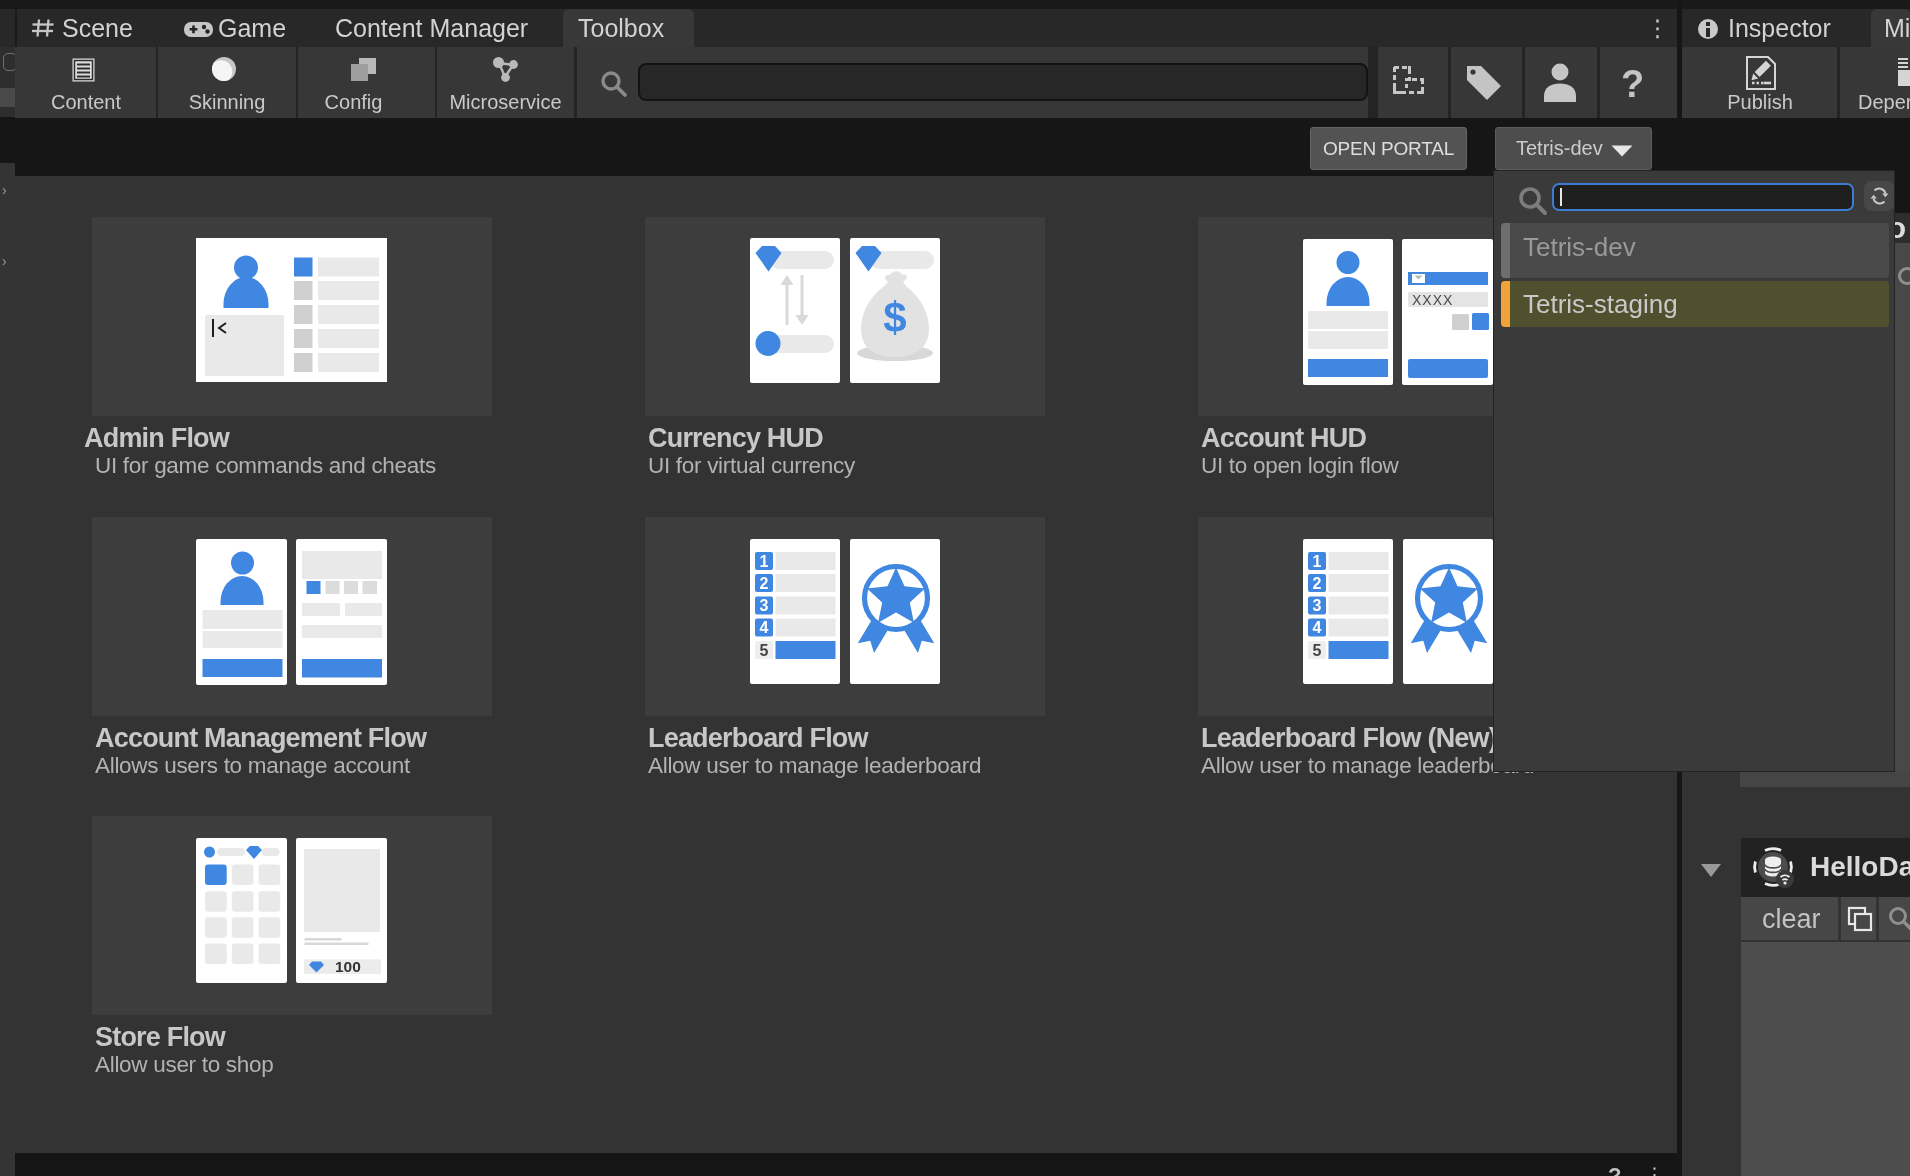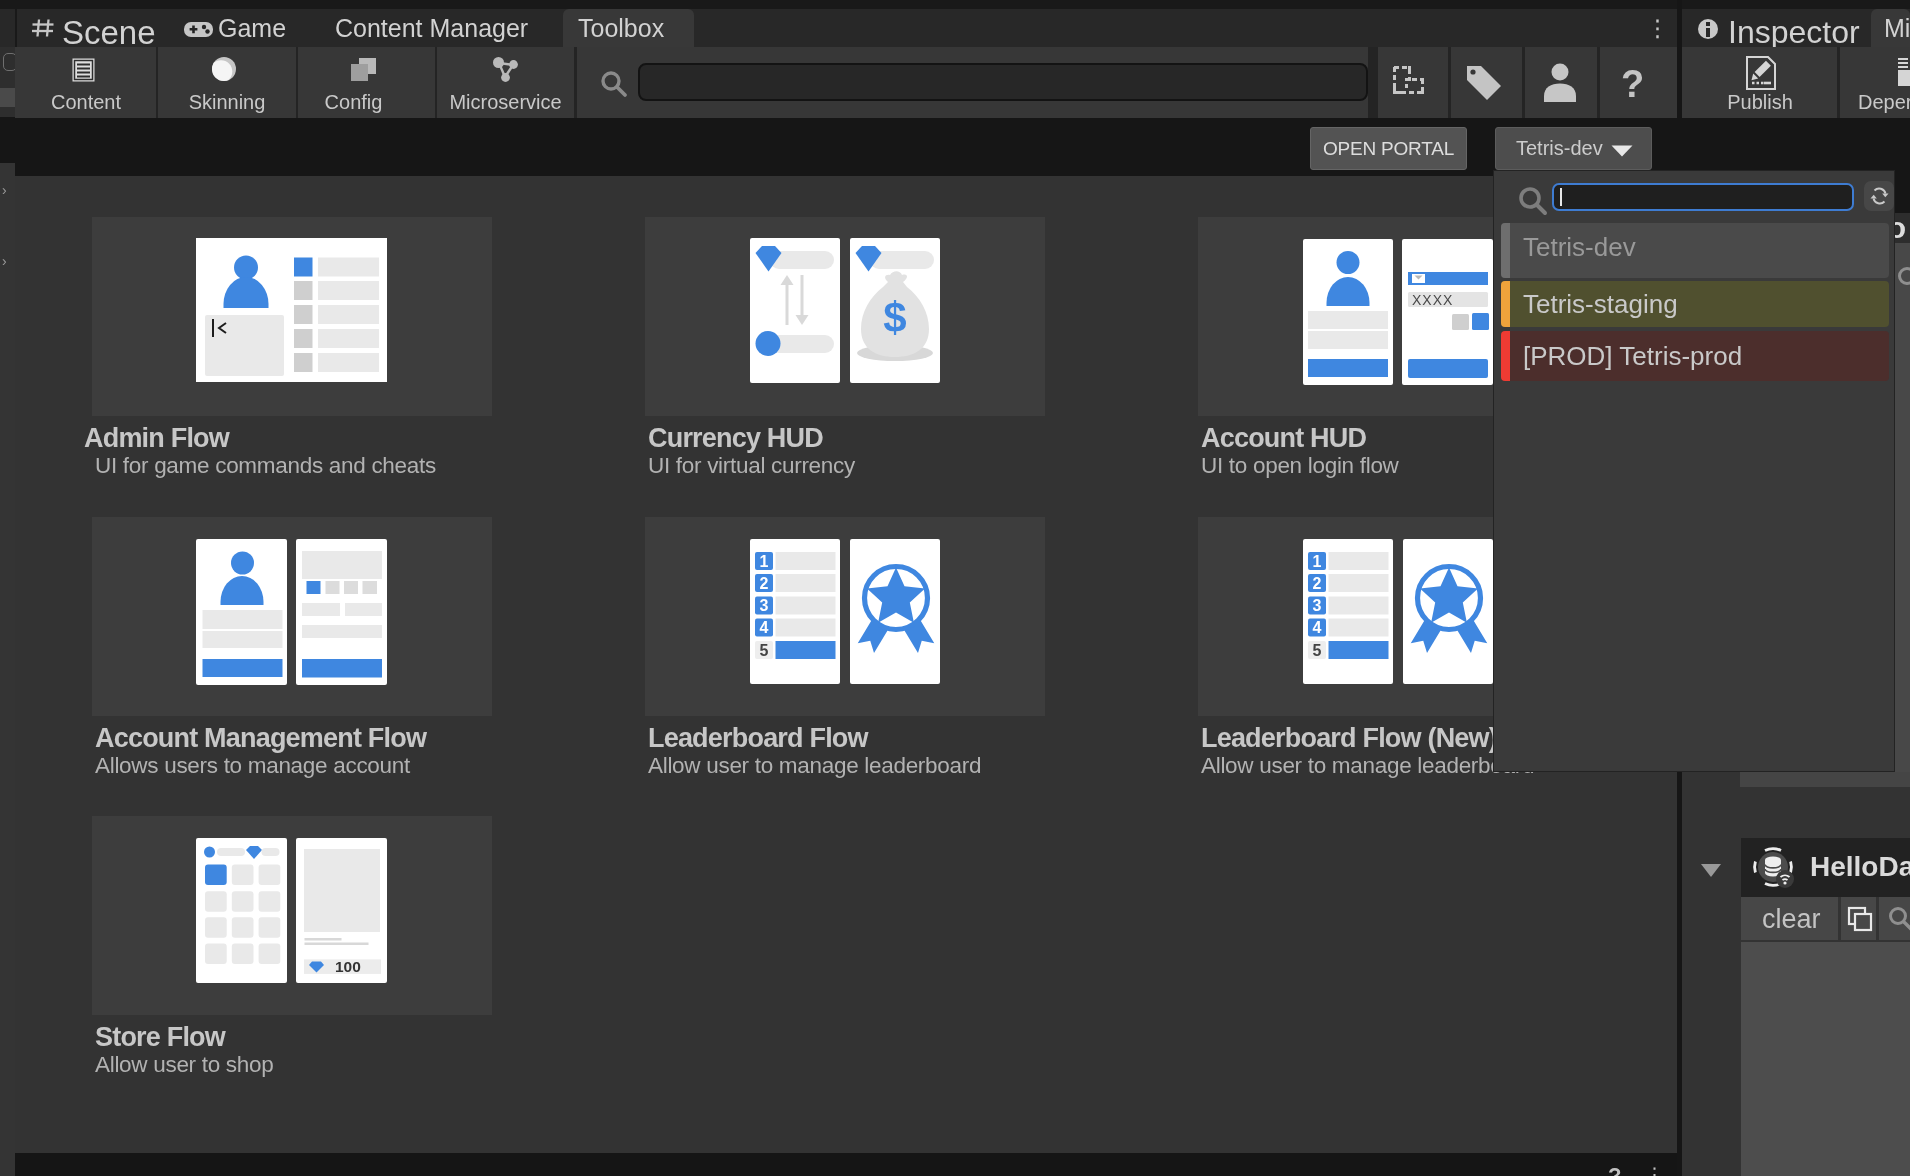--- a/index.html
+++ b/index.html
@@ -27,21 +27,21 @@
 <div class="abs" style="left:32px;top:19px;width:24px;height:20px;">
 <svg width="22" height="18" viewBox="0 0 22 18">
         <g stroke="#c6c6c6" stroke-width="2.3" fill="none">
           <line x1="7" y1="0.5" x2="5.5" y2="17.5"></line>
           <line x1="16.5" y1="0.5" x2="15" y2="17.5"></line>
           <line x1="0.5" y1="5.5" x2="21.5" y2="5.5"></line>
           <line x1="0" y1="12" x2="21" y2="12"></line>
         </g>
       </svg>
 </div>
-<div class="abs" style="left:62px;top:14px;color:#d2d2d2;font-size:33px;">Scene</div>
+<div class="abs" style="left:62px;top:14px;color:#d2d2d2;font-size:25px;">Scene</div>
 <div class="abs" style="left:184px;top:22px;">
 <svg width="29" height="15" viewBox="0 0 29 15">
         <rect x="0" y="0" width="29" height="15" rx="7" fill="#c6c6c6"></rect>
         <path d="M8.2 3.4 h2.6 v2.6 h2.6 v2.6 h-2.6 v2.6 h-2.6 v-2.6 h-2.6 v-2.6 h2.6 z" fill="#252525"></path>
         <circle cx="20" cy="5" r="2.2" fill="#252525"></circle>
         <circle cx="23.5" cy="9.5" r="2.2" fill="#252525"></circle>
       </svg>
 </div>
 <div class="abs" style="left:218px;top:14px;color:#d2d2d2;font-size:25px;">Game</div>
 <div class="abs" style="left:335px;top:14px;color:#d2d2d2;font-size:25px;">Content Manager</div>
@@ -376,21 +376,21 @@
 <div class="abs" style="left:1677px;top:0;width:5px;height:1176px;background:#161616;"></div>
 <div class="abs" style="left:1682px;top:9px;width:228px;height:38px;background:#282828;"></div>
 <div class="abs" style="left:1871px;top:9px;width:39px;height:38px;background:#383838;border-radius:6px 6px 0 0;"></div>
 <div class="abs" style="left:1697px;top:18px;">
 <svg width="22" height="22" viewBox="0 0 22 22">
         <circle cx="11" cy="11" r="10" fill="#c8c8c8"></circle>
         <rect x="9" y="4" width="4" height="4" fill="#282828"></rect>
         <rect x="9" y="10" width="4" height="9" fill="#282828"></rect>
       </svg>
 </div>
-<div class="abs" style="left:1728px;top:14px;color:#d2d2d2;font-size:32px;">Inspector</div>
+<div class="abs" style="left:1728px;top:14px;color:#d2d2d2;font-size:25px;">Inspector</div>
 <div class="abs" style="left:1884px;top:14px;color:#d2d2d2;font-size:25px;">Mi</div>
 
 <div class="abs" style="left:1682px;top:47px;width:228px;height:71px;background:#373737;"></div>
 <div class="abs" style="left:1837px;top:47px;width:3px;height:71px;background:#242424;"></div>
 <div class="abs" style="left:1746px;top:56px;">
 <svg width="30" height="34" viewBox="0 0 30 34">
         <path d="M1 1 L22 1 L29 8 L29 33 L1 33 Z" fill="none" stroke="#d5d5d5" stroke-width="2"></path>
         <g transform="rotate(45 15 14)">
           <rect x="12" y="4" width="7" height="16" fill="#d5d5d5"></rect>
           <path d="M12 22 L19 22 L15.5 28 Z" fill="#d5d5d5"></path>
@@ -503,19 +503,15 @@
   </div>
 
   <div style="position:absolute;left:7px;top:52px;width:388px;height:55px;background:#4a4a4a;border-radius:4px;overflow:hidden;">
     <div style="position:absolute;left:0;top:0;width:9px;height:55px;background:#6e6e6e;"></div>
     <div style="position:absolute;left:22px;top:9px;color:#999999;font-size:26px;">Tetris-dev</div>
   </div>
   <div style="position:absolute;left:7px;top:110px;width:388px;height:46px;background:#50502f;border-radius:4px;overflow:hidden;padding-left:10px;">
     <div style="position:absolute;left:0;top:0;width:9px;height:46px;background:#f0a33b;"></div>
     <div style="position:absolute;left:22px;top:8px;color:#c9c9c9;font-size:26px;">Tetris-staging</div>
   </div>
-  <div style="position:absolute;left:7px;top:160px;width:388px;height:50px;background:#4c2e2c;border-radius:4px;overflow:hidden;">
-    <div style="position:absolute;left:0;top:0;width:9px;height:50px;background:#ee3b33;"></div>
-    <div style="position:absolute;left:22px;top:10px;color:#c9c9c9;font-size:26px;">[PROD] Tetris-prod</div>
-  </div>
 </div>
 
 </div>
 
 </body></html>

